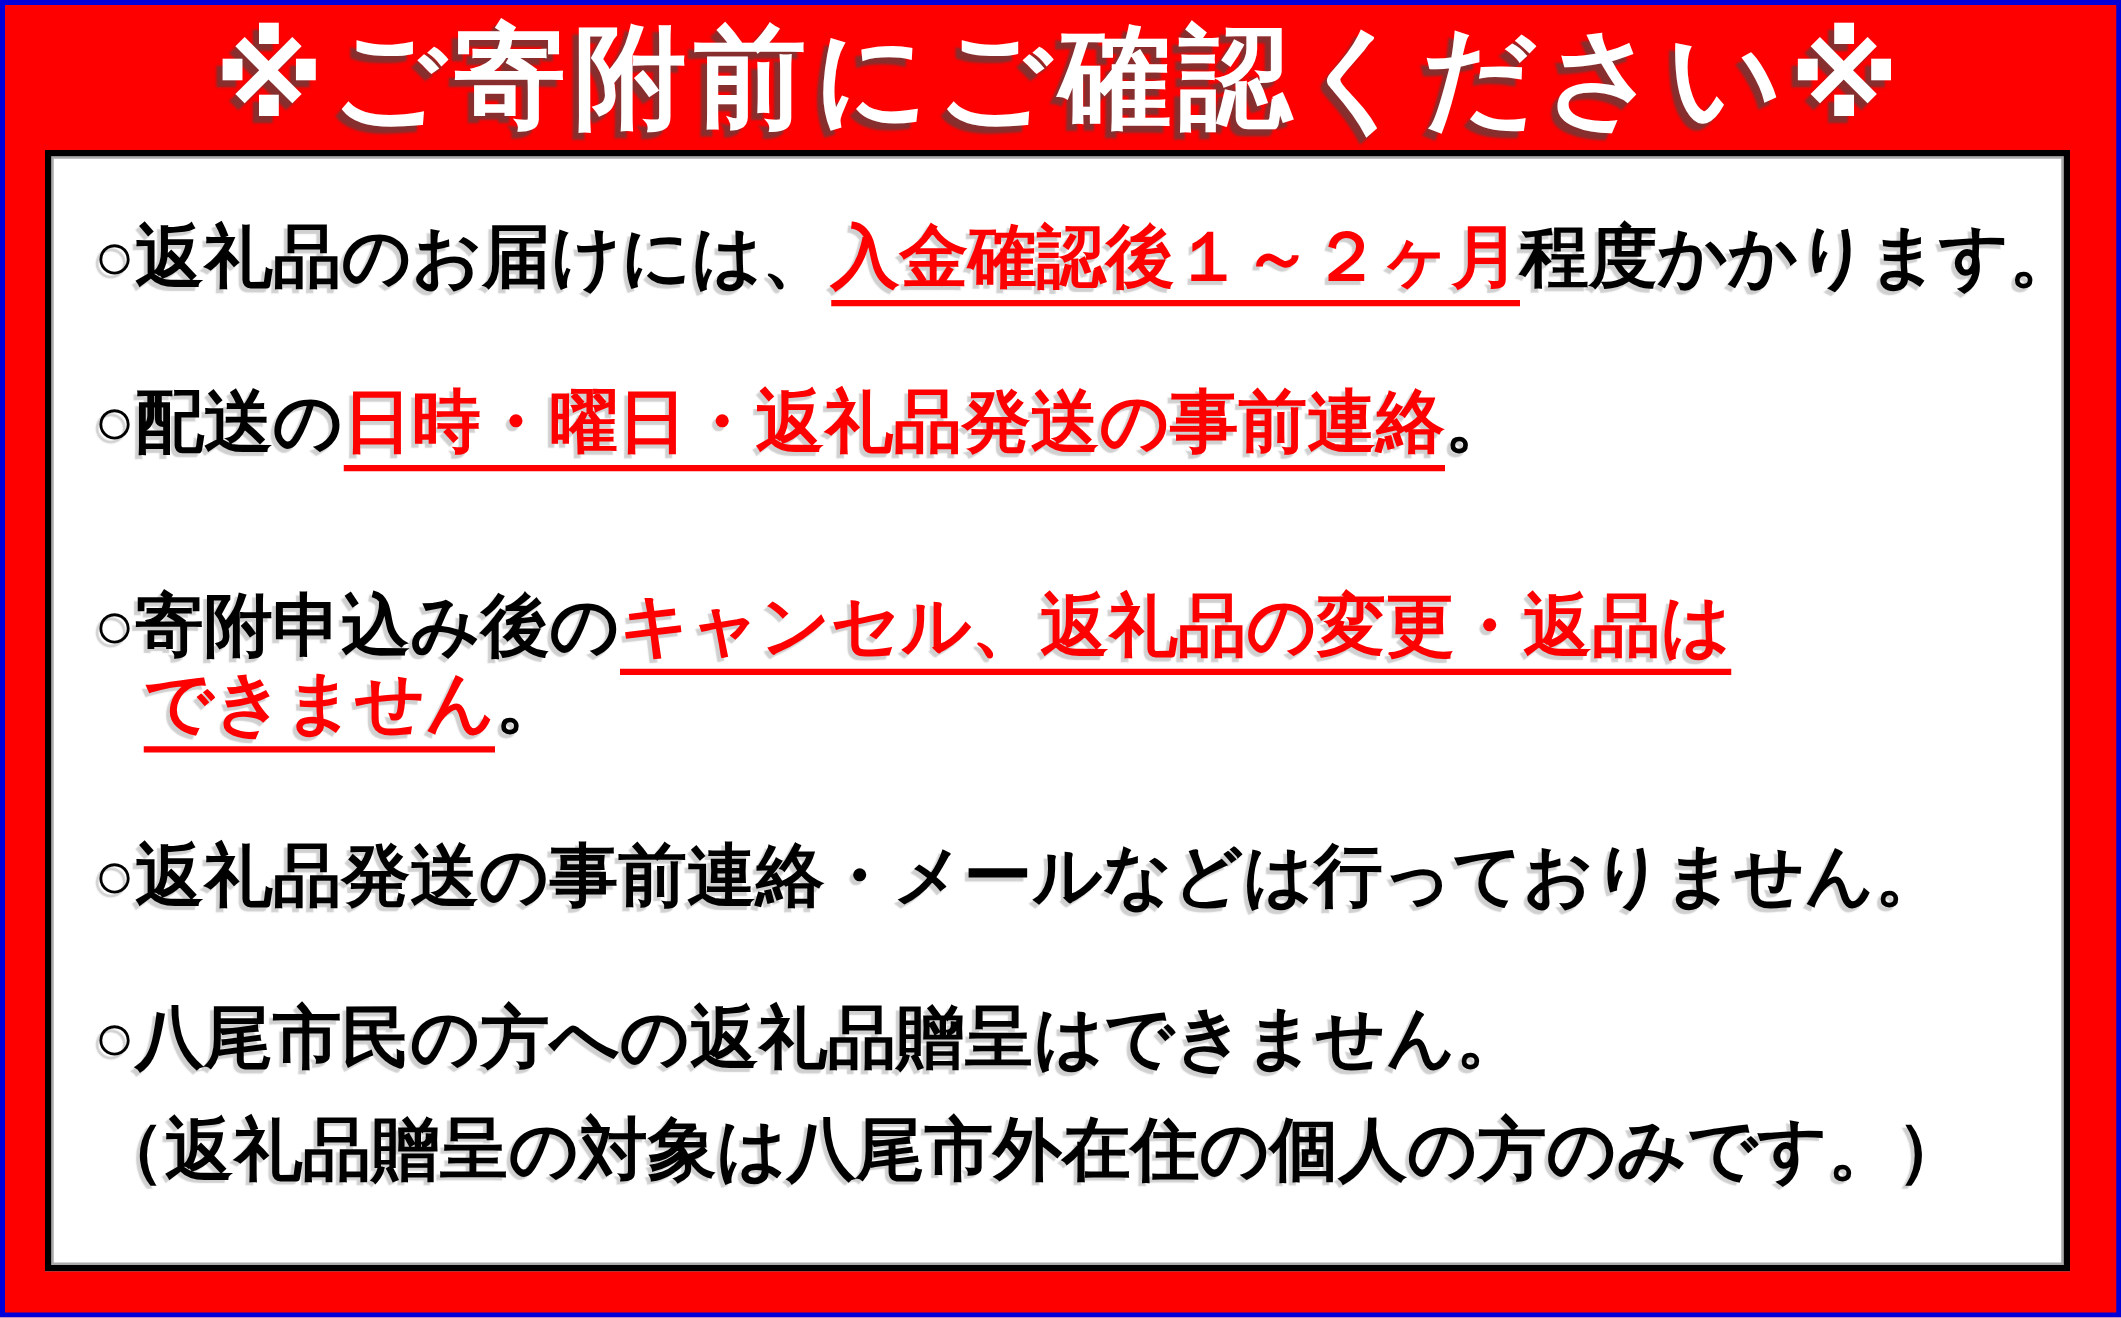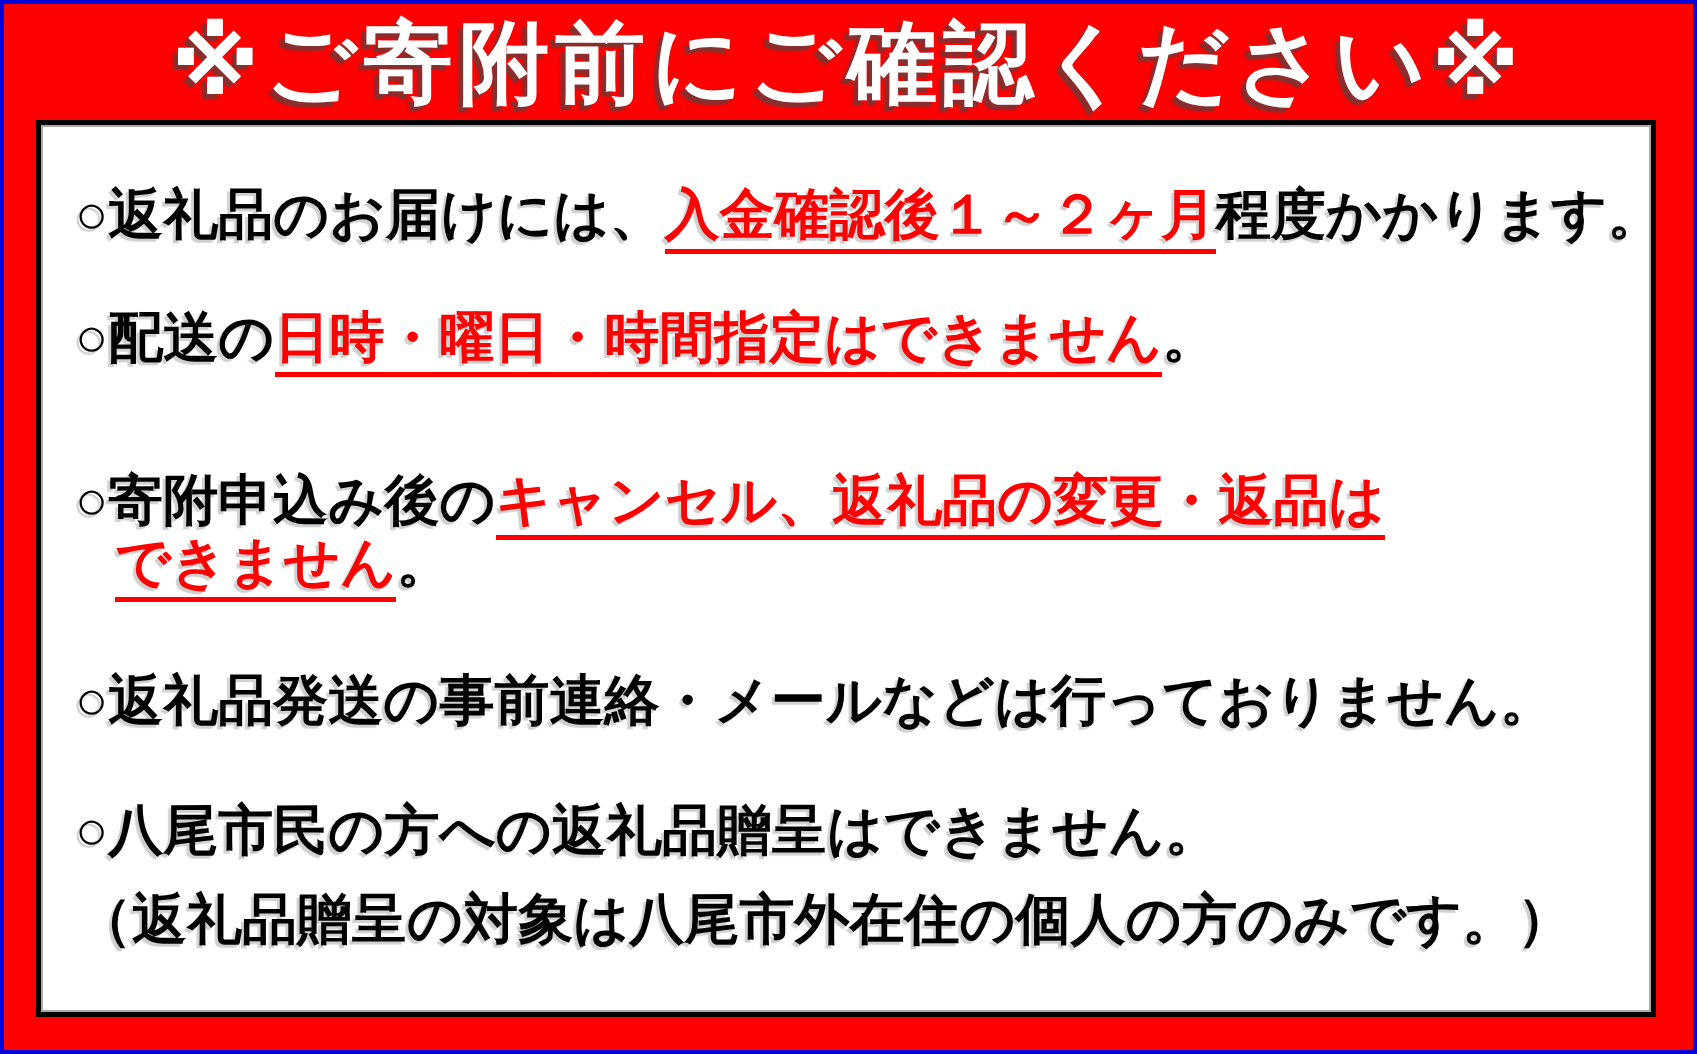--- a/index.html
+++ b/index.html
@@ -50,21 +50,21 @@
     padding-left: 34px;
     font-size: 55px;
     font-weight: bold;
     line-height: 74px;
     white-space: nowrap;
     color: #000000;
     text-shadow: -3px 3px 1px rgba(150, 150, 150, 0.45);
   }
   .notice-line.indent-continuation { padding-left: 74px; }
   .notice-line.indent-paren { padding-left: 36px; }
-  .line-1 { top: 53px; font-family: Liberation Serif, serif; }
+  .line-1 { top: 43px; }
   .line-2 { top: 175px; }
   .line-3 { top: 315px; margin-top: 23px; }
   .line-4 { top: 400px; }
   .line-5 { top: 538px; }
   .line-6 { top: 668px; }
   .line-7 { top: 758px; font-family: Liberation Serif, serif; }
   .seg-black { color: #000000; }
   .seg-red-underline {
     color: #fe0000;
     border-bottom: 5px solid #fe0000;
@@ -78,21 +78,21 @@
 
   <div class="banner-title">※ご寄附前にご確認ください※</div>
 
   <div class="notice-box">
 
     <div class="notice-line line-1">
       <span class="seg-black">○返礼品のお届けには、</span><span class="seg-red-underline">入金確認後１～２ヶ月</span><span class="seg-black">程度かかります。</span>
     </div>
 
     <div class="notice-line line-2">
-      <span class="seg-black">○配送の</span><span class="seg-red-underline">日時・曜日・時間指定はできません</span><span class="seg-black">。</span>
+      <span class="seg-black">○配送の</span><span class="seg-red-underline">日時・曜日・返礼品発送の事前連絡</span><span class="seg-black">。</span>
     </div>
 
     <div class="notice-line line-3">
       <span class="seg-black">○寄附申込み後の</span><span class="seg-red-underline">キャンセル、返礼品の変更・返品は</span>
     </div>
 
     <div class="notice-line line-4 indent-continuation">
       <span class="seg-red-underline">できません</span><span class="seg-black">。</span>
     </div>
 

